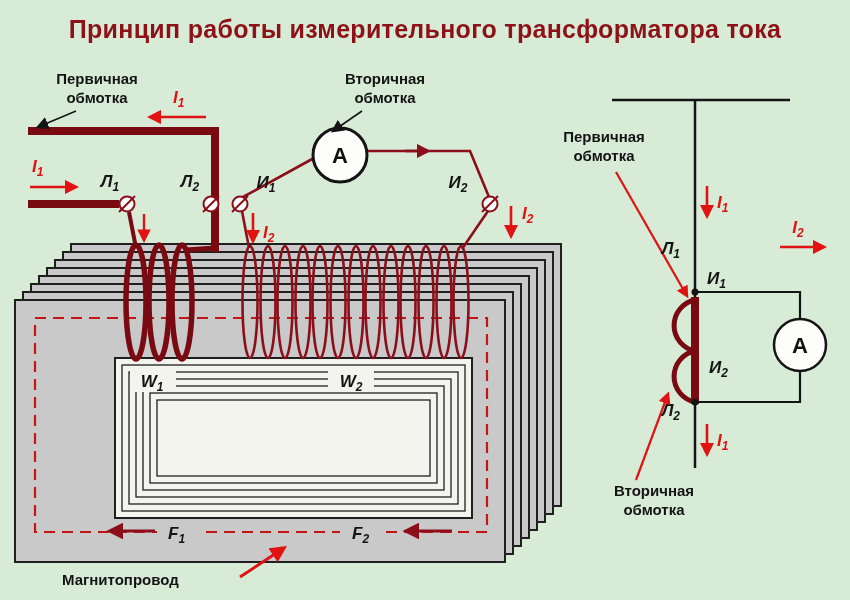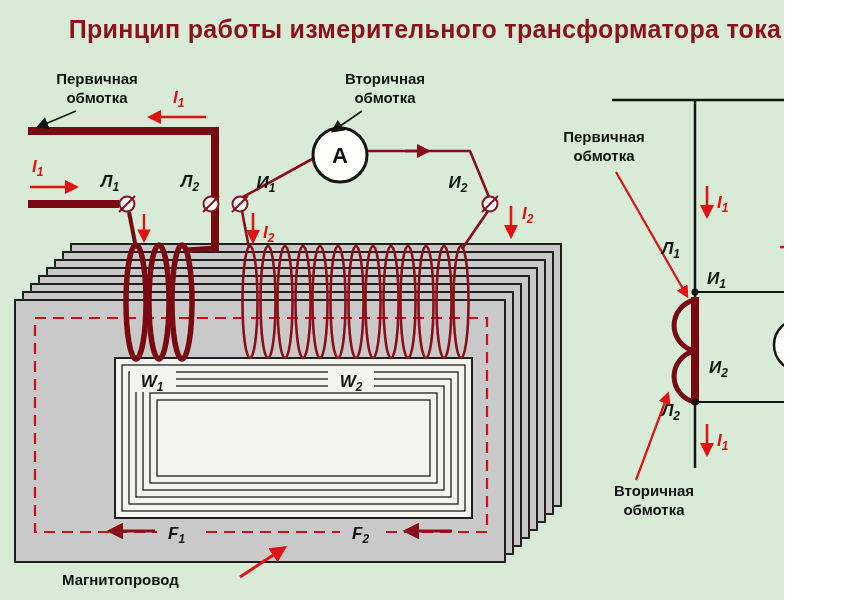--- a/index.html
+++ b/index.html
@@ -1,17 +1,17 @@
 <!DOCTYPE html>
 <html><head>
 <meta charset="utf-8">
 <style>
   html,body{margin:0;padding:0;}
   .stage{
-    width:784px;height:600px;
+    width:850px;height:600px;
     background:#d7ebd7;
     position:relative;
     font-family:"Liberation Sans",sans-serif;
     overflow:hidden;
   }
   svg{display:block;}
   text{font-family:"Liberation Sans",sans-serif;}
   .title{font-size:25px;font-weight:bold;fill:#8c1218;letter-spacing:.3px;}
   .lbl{font-size:15px;font-weight:bold;fill:#141414;}
   .term{font-size:17px;font-weight:bold;font-style:italic;fill:#141414;}

